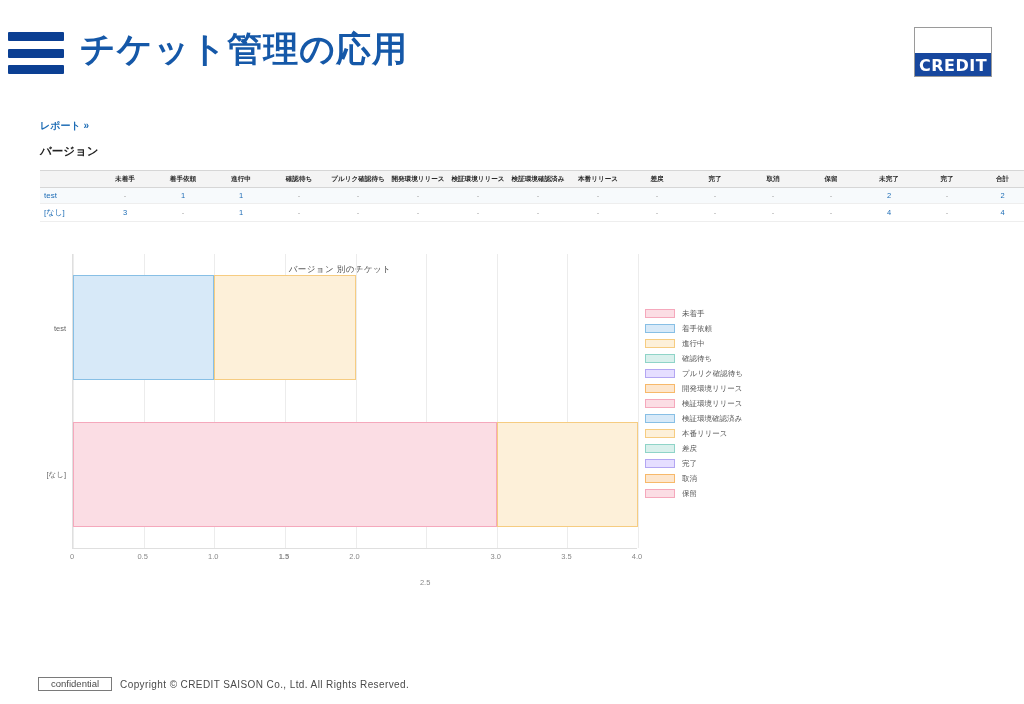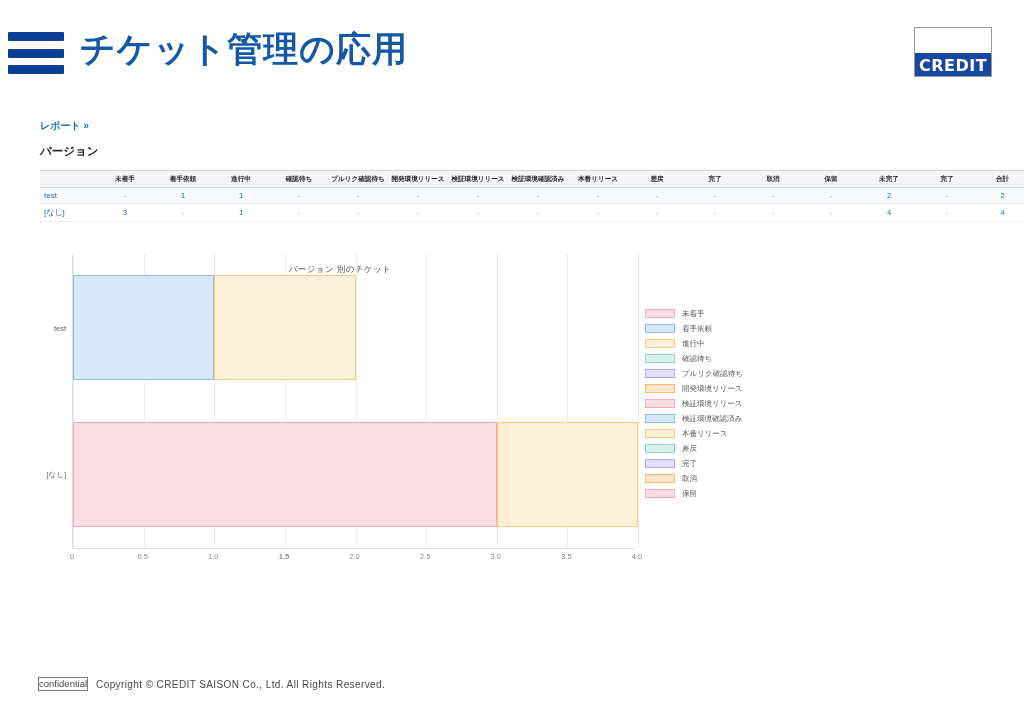--- a/index.html
+++ b/index.html
@@ -228,21 +228,21 @@
   
   .footer {
     position: absolute;
     left: 38px; top: 676px;
     display: flex;
     align-items: center;
     height: 16px;
   }
   .confidential {
     border: 1px solid #7a7a7a;
-    padding: 1px 0;
+    padding: 1px 12px;
     font-size: 9.5px;
     color: #4a4a4a;
     line-height: 1.1;
     font-family: "Liberation Sans", sans-serif;
   }
   .copyright {
     margin-left: 8px;
     font-size: 10px;
     color: #4a4a4a;
     letter-spacing: 0.4px;
@@ -349,21 +349,21 @@
       <div class="bar-seg" title="[なし] / 未着手: 3" style="left: 0px; width: 423.75px; top: 167.58px; height: 105.84px; background: rgb(251, 221, 228); border-color: rgb(245, 168, 188);"></div>
       <div class="bar-seg" title="[なし] / 進行中: 1" style="left: 423.75px; width: 141.25px; top: 167.58px; height: 105.84px; background: rgb(253, 240, 217); border-color: rgb(246, 204, 129);"></div>
     </div>
   <div class="axis-bottom"></div>
   <div id="xticks-host">
       <div class="xtick" style="left: 32px;">0</div>
       <div class="xtick" style="left: 102.625px;">0.5</div>
       <div class="xtick" style="left: 173.25px;">1.0</div>
       <div class="xtick" style="left: 243.875px; font-weight: bold;">1.5</div>
       <div class="xtick" style="left: 314.5px;">2.0</div>
-      <div class="xtick" style="left: 385.125px;">2.5</div>
+      <div class="xtick" style="left: 385.125px; margin-top: 26px;">2.5</div>
       <div class="xtick" style="left: 455.75px;">3.0</div>
       <div class="xtick" style="left: 526.375px;">3.5</div>
       <div class="xtick" style="left: 597px;">4.0</div>
     </div>
   <div id="yticks-host">
       <div class="ytick" style="left: 0px; width: 26px; top: 99.5px;">test</div>
       <div class="ytick" style="left: 0px; width: 26px; top: 246.5px;">[なし]</div>
     </div>
   <div class="legend" id="legend-host">
       <div class="legend-item">

